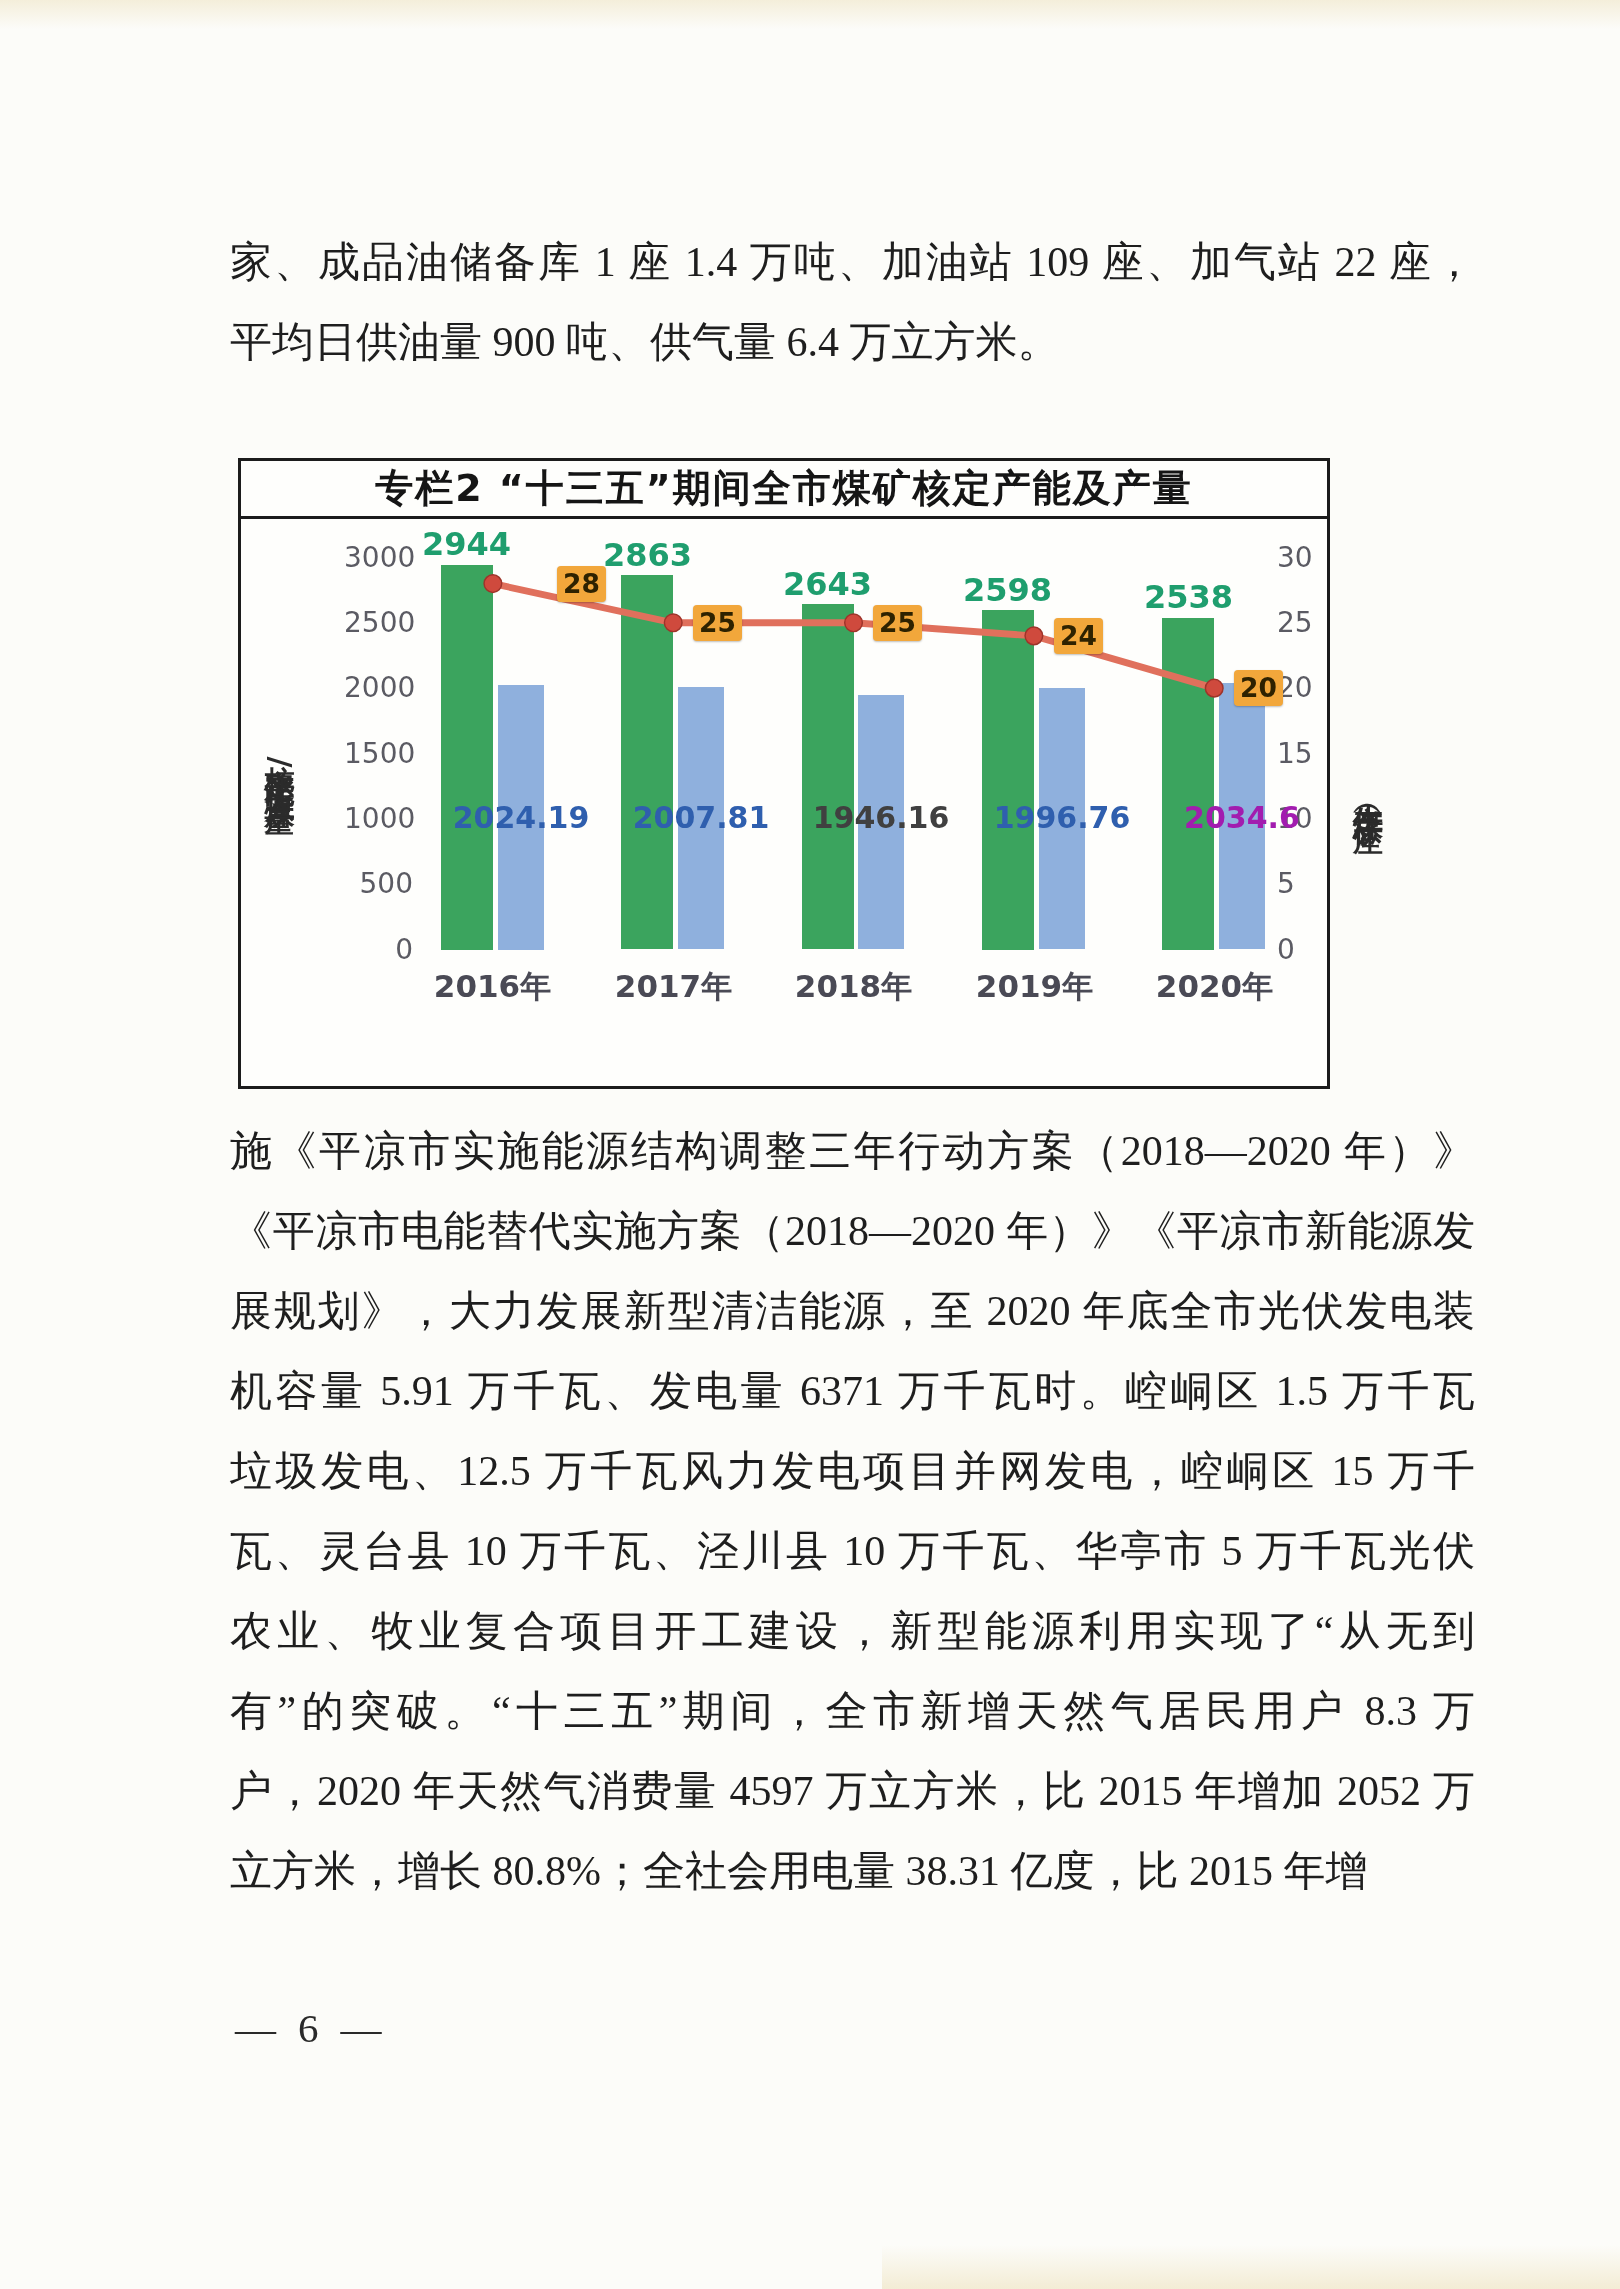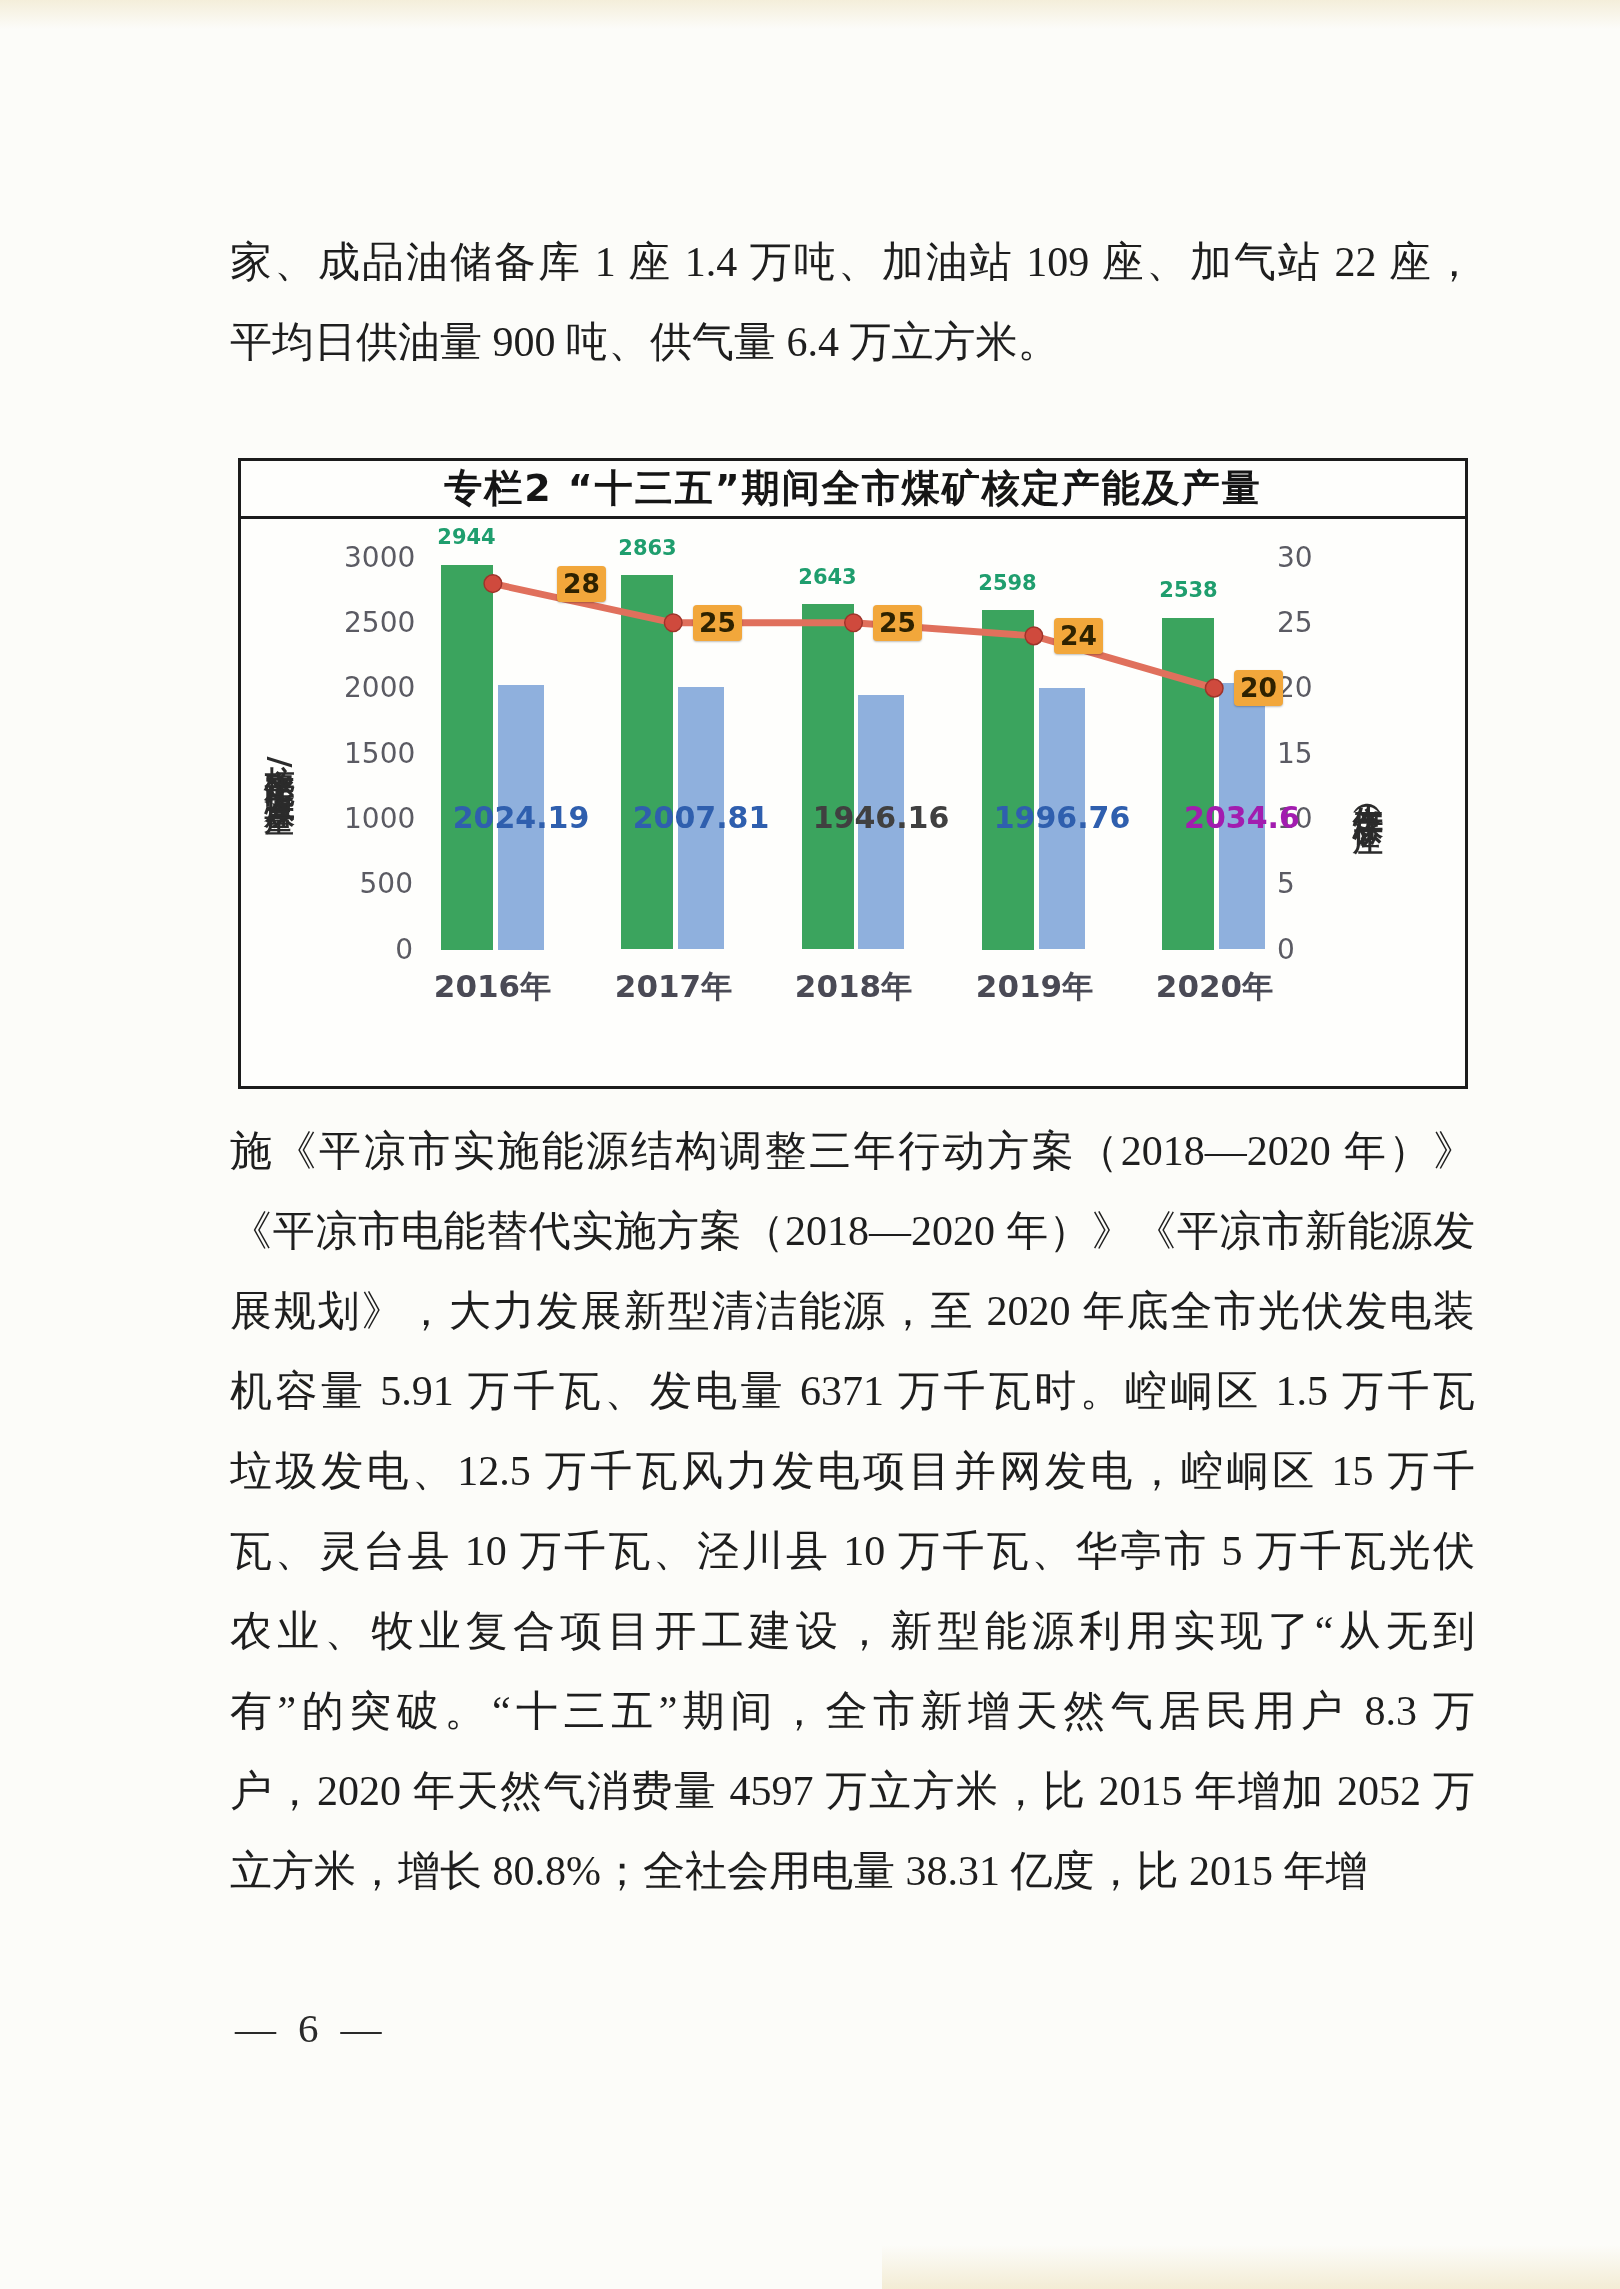--- a/index.html
+++ b/index.html
@@ -12,38 +12,38 @@
            background:linear-gradient(rgba(246,240,218,0),#f3ecd4);}
   
   .para{position:absolute;left:230px;width:1245px;font-size:42px;color:#1e1e1e;}
   .bline{height:80px;line-height:80px;white-space:nowrap;text-align:justify;text-align-last:justify;}
   .bline.last{text-align-last:left;}
   .bline.indent{text-indent:84px;}
   .lead-b{font-weight:bold;}
   #para-top{top:222px;}
   #para-main{top:1111px;}
   
-  .chart-box{position:absolute;left:238px;top:458px;width:1230px;height:631px;
+  .chart-box{position:absolute;left:238px;top:458px;width:1092px;height:631px;
              border:3.9px solid #1c1c1c;background:#fefefc;box-sizing:border-box;
              font-family:"DejaVu Sans","Liberation Sans",sans-serif;}
   .chart-title{height:55px;line-height:55px;text-align:center;font-size:38px;font-weight:bold;
                color:#151515;border-bottom:3.9px solid #1c1c1c;letter-spacing:2px;}
   .chart-area{position:relative;width:1180px;height:565px;}
   .tick{position:absolute;height:31px;line-height:31px;font-size:28px;color:#5b5b63;}
   .tick.l{width:69px;text-align:right;left:103px;}
   .tick.r{width:69px;text-align:left;left:1036px;}
   .axis-title{position:absolute;writing-mode:vertical-rl;font-size:30px;font-weight:bold;
               color:#2b2b2b;letter-spacing:3.9px;}
   .axis-title.left{left:17.6px;top:69px;height:353px;text-align:center;}
   .axis-title.right{left:1106px;top:88px;height:372px;text-align:center;}
   .bar{position:absolute;}
   .bar.g{background:#3ba45e;}
   .bar.b{background:#8fb0dd;}
   .vlabel{position:absolute;text-align:center;font-weight:bold;white-space:nowrap;}
-  .vlabel.g{font-size:21px;width:137px;}
+  .vlabel.g{font-size:32px;width:137px;}
   .vlabel.b{font-size:30px;width:180px;}
   .cat{position:absolute;top:447px;width:157px;text-align:center;font-size:31px;
        color:#4a4a55;font-weight:bold;}
   .lsvg{position:absolute;left:0;top:0;pointer-events:none;}
   .tagbox{position:absolute;width:49px;height:36px;line-height:36px;background:#f2a73b;
           border-radius:3.9px;text-align:center;font-size:26.5px;font-weight:bold;color:#2e2200;
           box-shadow:0 1px 2px rgba(0,0,0,.25);}
   .legend{position:absolute;left:110px;top:504px;display:flex;align-items:center;gap:27.4px;}
   .leg-item{display:flex;align-items:center;gap:9.8px;}
   .leg-swatch{width:63px;height:21.6px;}

